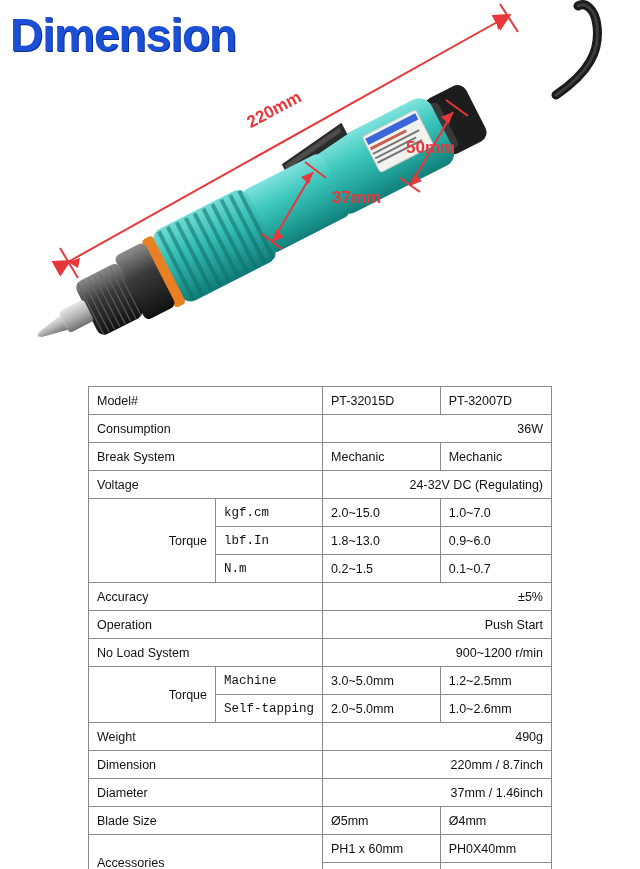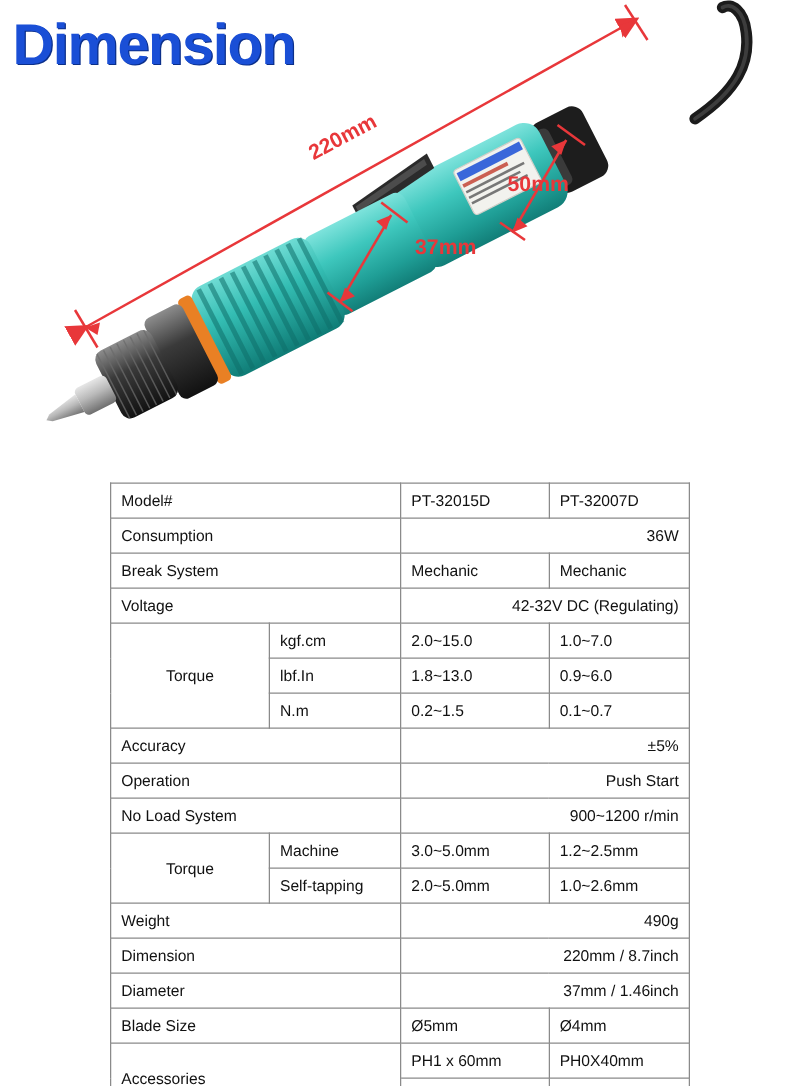--- a/index.html
+++ b/index.html
@@ -43,23 +43,23 @@
     background:#fff;
   }
   .spec-table td{
     border:1px solid #8a8a8a;
     height:27px;
     padding:0 8px;
     vertical-align:middle;
     white-space:nowrap;
   }
   .lab{width:110px;margin-top:36px;}
-  .sub{width:88px;}
+  .sub{width:88px;font-family:Liberation Mono, monospace;}
   .val{text-align:left;}
-  .grp{text-align:center;}
+  .grp{text-align:right;}
   .center-span{text-align:right;}
 </style>
 </head>
 <body>
 
 <div class="page">
 
   <div class="title">Dimension</div>
 
   <div class="photo">
@@ -196,21 +196,21 @@
         <td class="lab" colspan="2">Consumption</td>
         <td class="center-span" colspan="2">36W</td>
       </tr>
       <tr>
         <td class="lab" colspan="2">Break System</td>
         <td class="val">Mechanic</td>
         <td class="val">Mechanic</td>
       </tr>
       <tr>
         <td class="lab" colspan="2">Voltage</td>
-        <td class="center-span" colspan="2">42-32V DC (Regulating)</td>
+        <td class="center-span" colspan="2">24-32V DC (Regulating)</td>
       </tr>
 
       <tr>
         <td class="lab grp" rowspan="3">Torque</td>
         <td class="sub">kgf.cm</td>
         <td class="val">2.0~15.0</td>
         <td class="val">1.0~7.0</td>
       </tr>
       <tr>
         <td class="sub">lbf.In</td>

